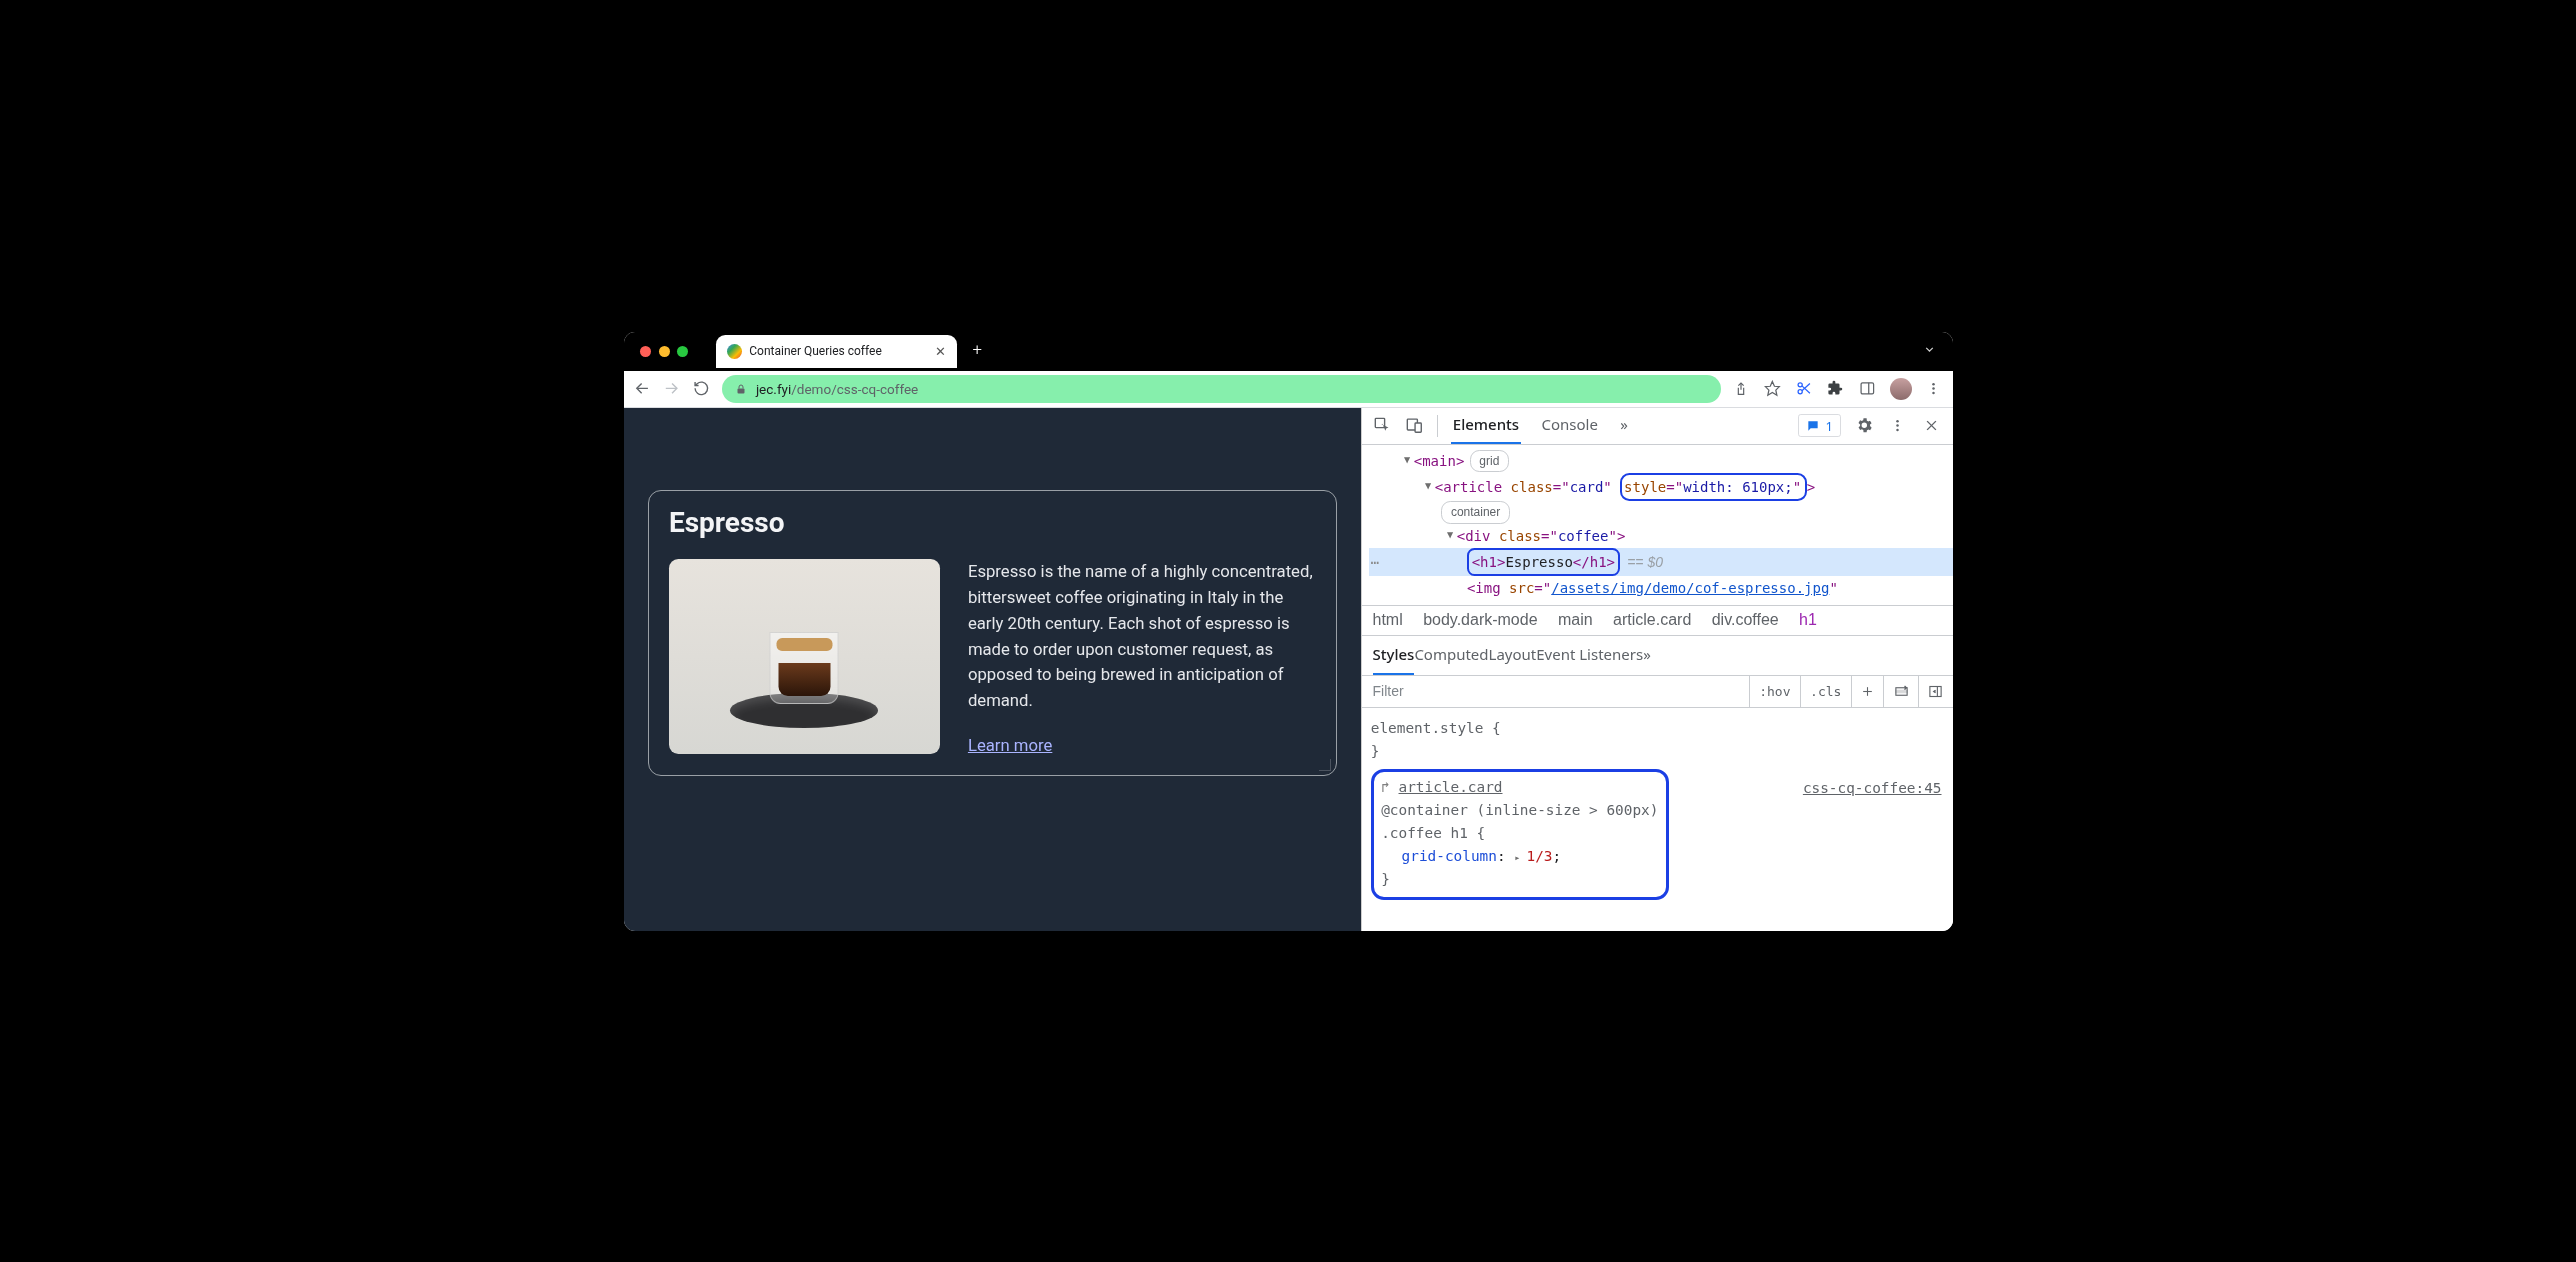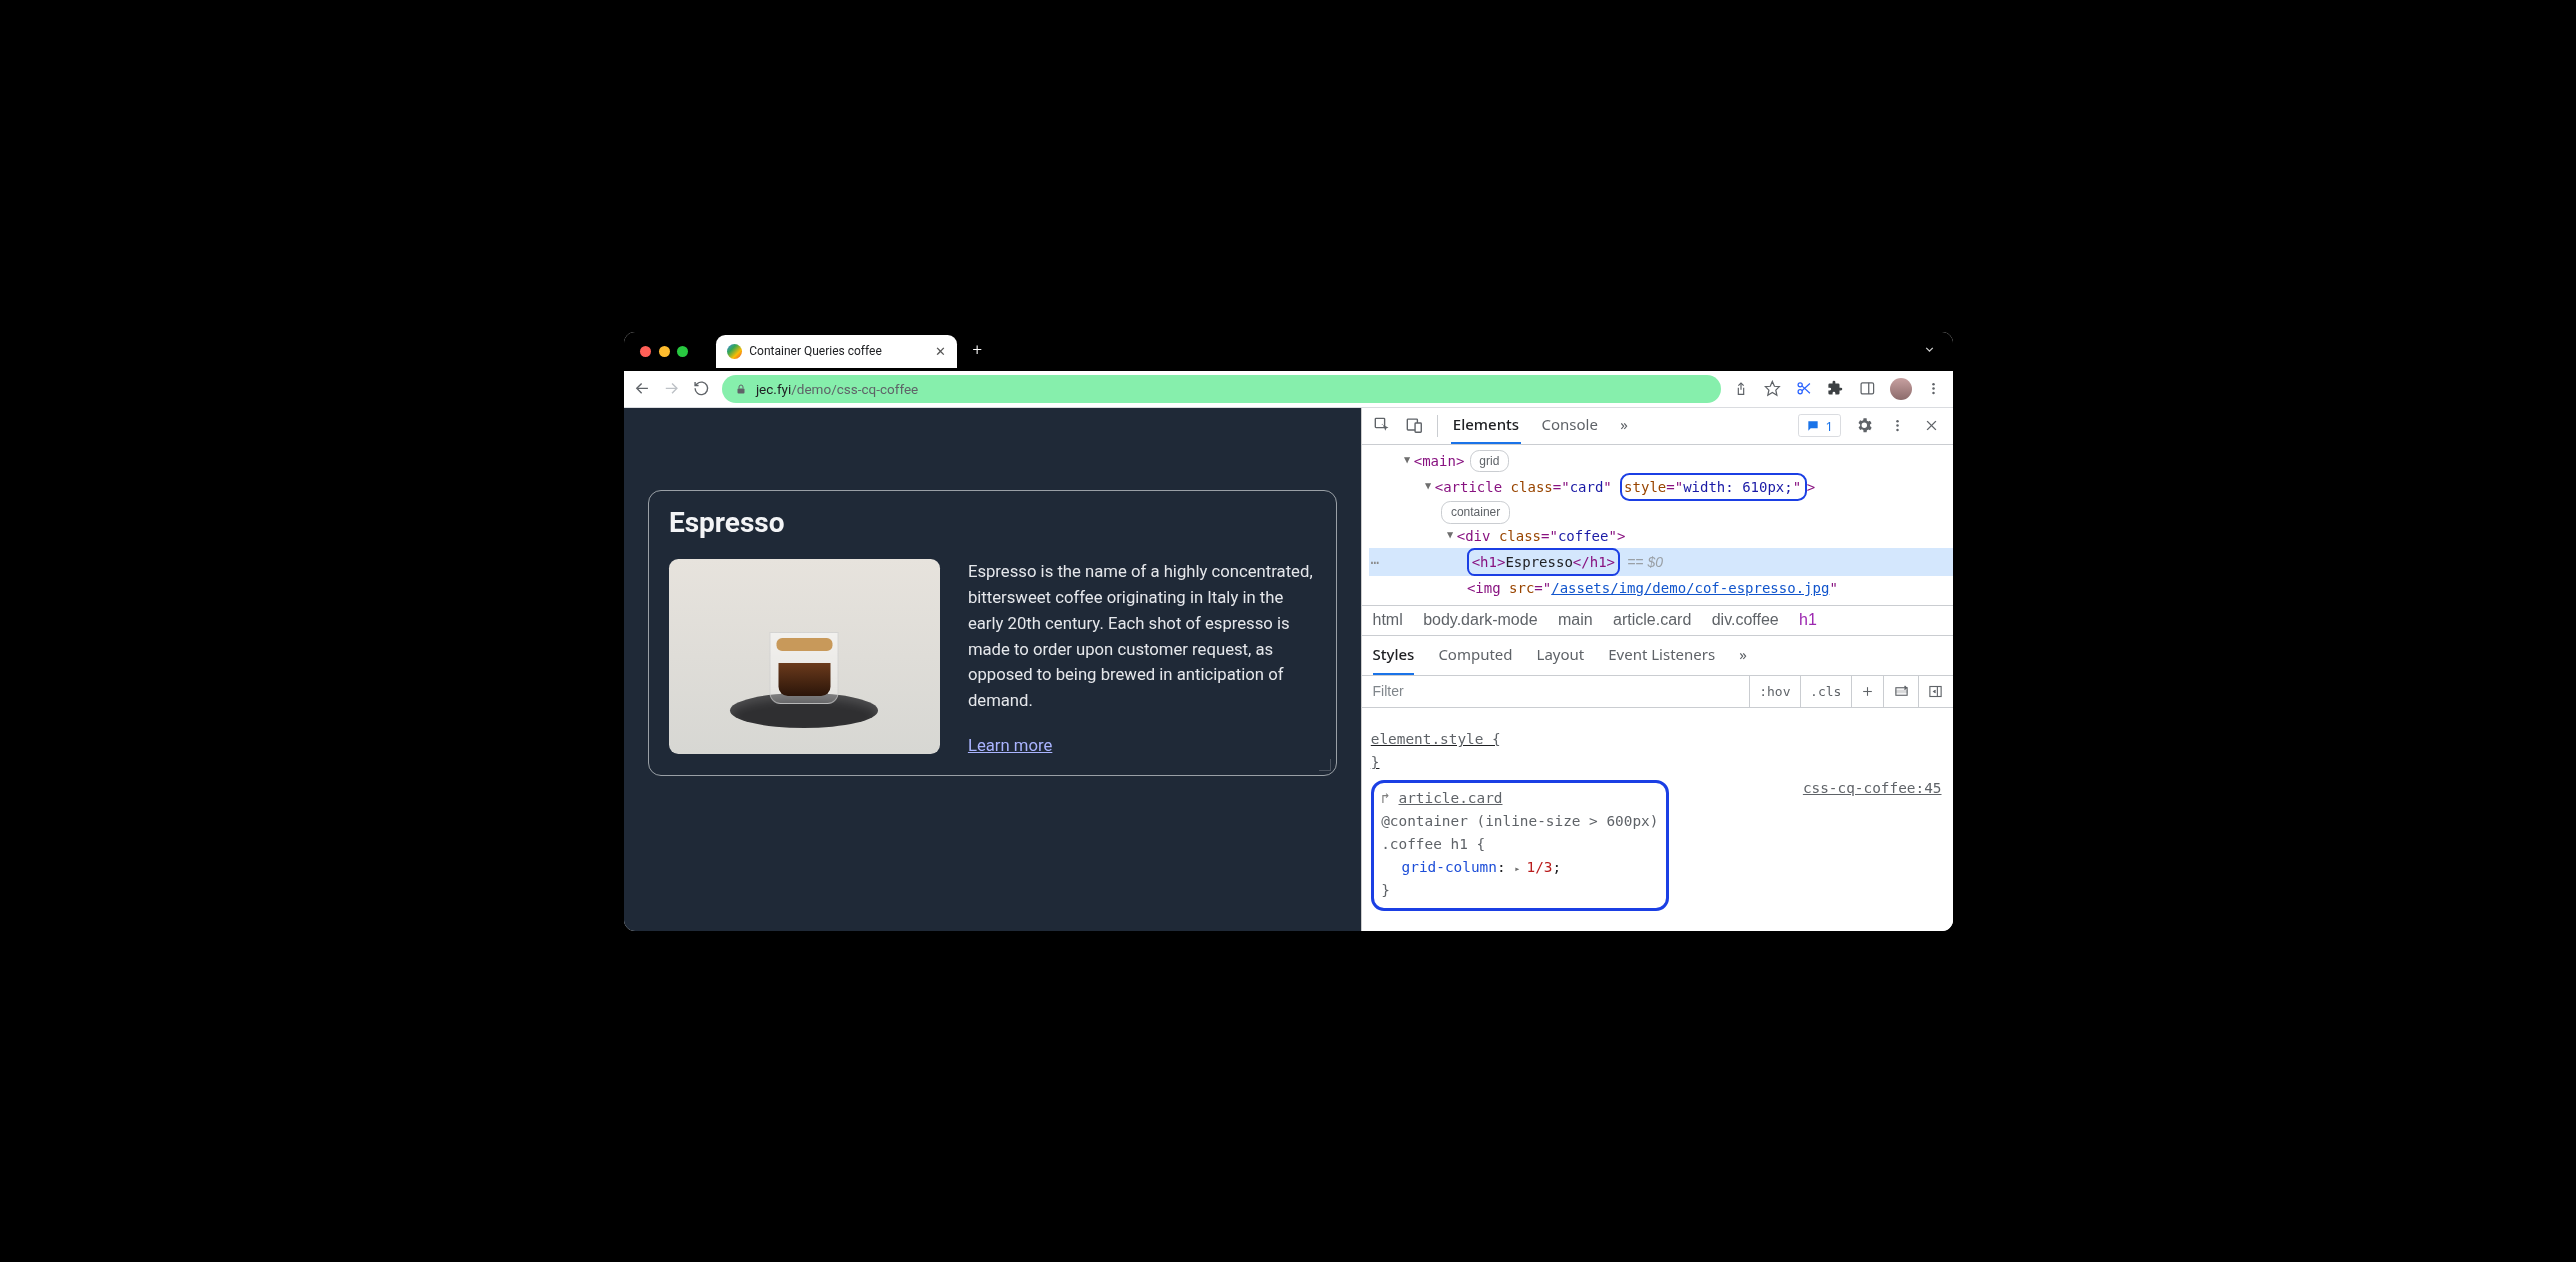--- a/index.html
+++ b/index.html
@@ -224,21 +224,21 @@
   
   .crumb {
     display:flex; gap:20.4px; padding:5.6px 11px;
     font-size:16px; color:#5f6368;
     border-bottom:0.9px solid #cacdd1;
     font-family: -apple-system, sans-serif;
   }
   .crumb .sel { color:#9c27b0; }
   
   .styles-tabs {
-    display:flex; gap:24px; padding:0 11px;
+    display:flex; padding:0 11px;
     border-bottom:0.9px solid #cacdd1;
   }
   .styles-tab { font-size:15px; padding:8.4px 0; color:#5f6368; }
   .styles-tab.active { color:#202124; border-bottom:2.8px solid #1a73e8; font-weight:500;}
   .styles-controls {
     display:flex; align-items:center;
     border-bottom:0.9px solid #cacdd1;
     height:32px;
     font-family: -apple-system, sans-serif;
   }
@@ -250,21 +250,21 @@
     display:flex;align-items:center; color:#5f6368; font-size:13px;
     font-family: Menlo, Consolas, monospace;
   }
   .styles-body {
     font-family: Menlo, Consolas, monospace;
     font-size:14.4px;
     line-height:1.6;
     padding:3.7px 9.3px 9.3px 9.3px;
     position:relative;
   }
-  .rule-block { margin-top:17px;text-decoration:underline; }
+  .rule-block { margin-top:6px; }
   .rule-sel { color:#5f6368; }
   .rule-highlight {
     border:3.7px solid #1b3fe4;
     border-radius:13px;
     padding:3.7px 7.4px 5.6px 7.4px;
     display:inline-block;
     margin-top:5.6px;
     position:relative;
   }
   .rule-link-to-container { text-decoration:underline; color:#5f6368;}

